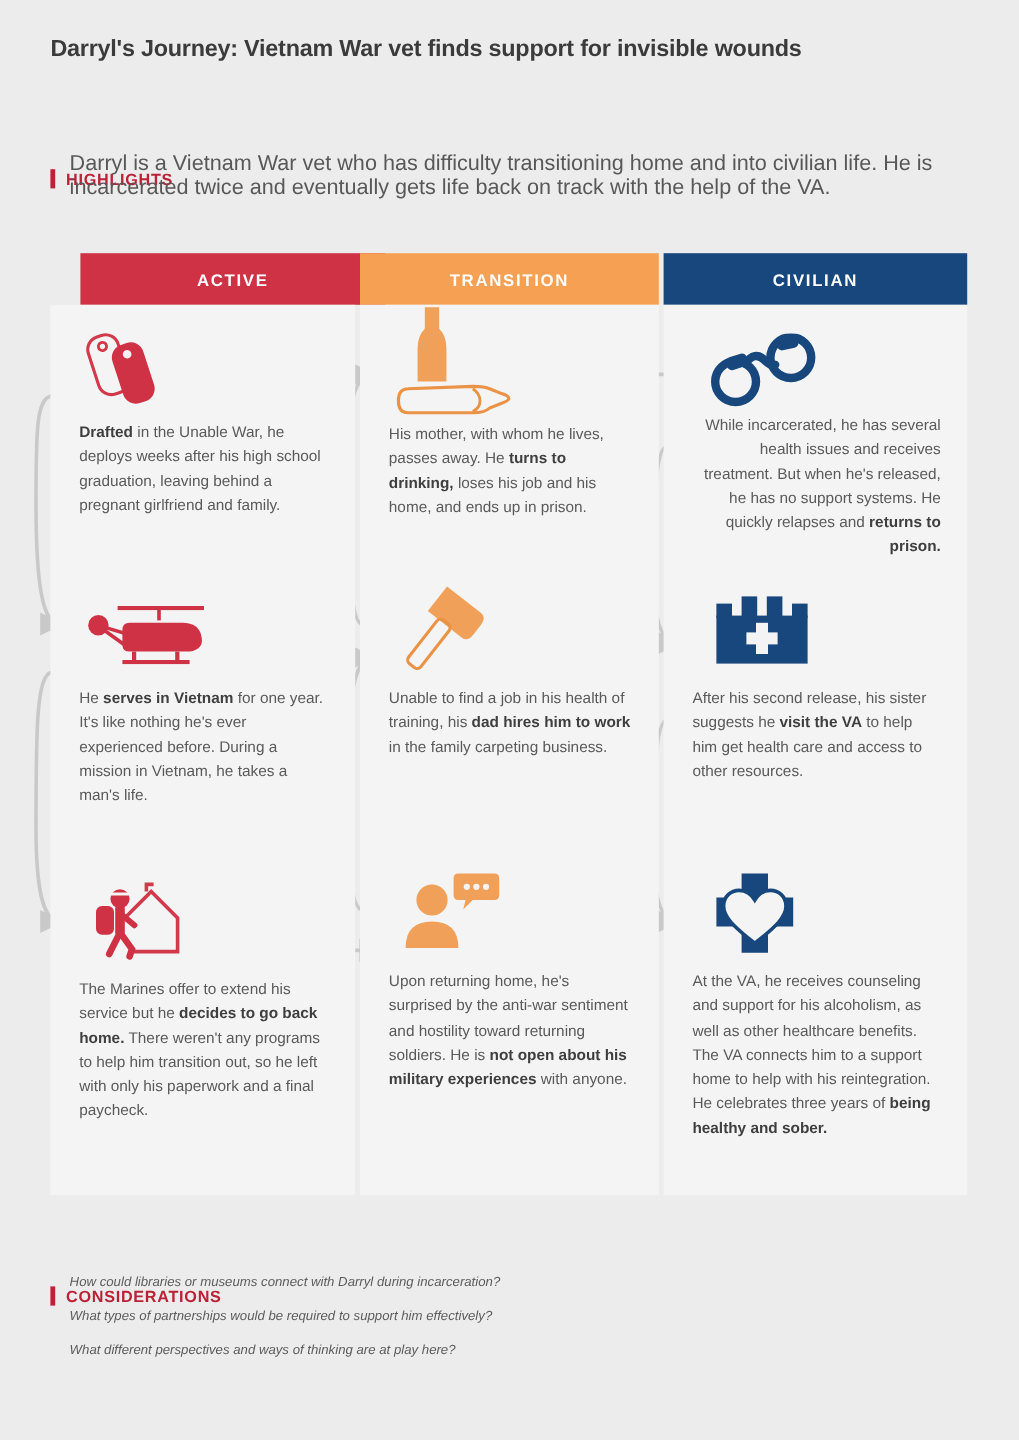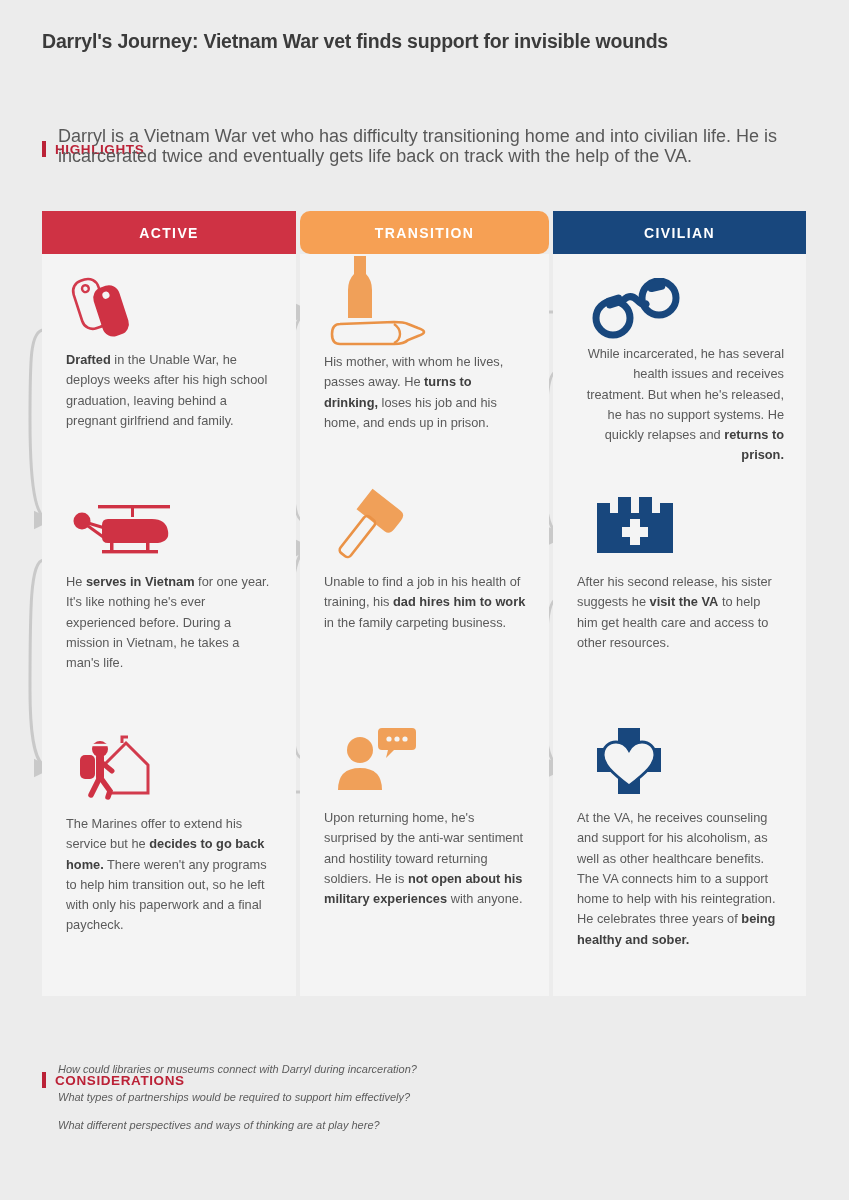--- a/index.html
+++ b/index.html
@@ -41,23 +41,23 @@
     display: flex; align-items: center; justify-content: center;
     color: #ffffff; font-size: 14px; font-weight: bold; letter-spacing: 1.4px;
   }
   .col-body {
     position: absolute; top: 254px; height: 742px;
     background: #f4f4f4;
   }
   .col-active  { left: 42px;  width: 254px; }
   .col-trans   { left: 300px; width: 249px; }
   .col-civ     { left: 553px; width: 253px; }
-  .bg-active { background: #cf3244; }
+  .bg-active { background: #cf3244; margin-left: 25px; }
   .bg-trans  { background: #f5a košík; }
-  .bg-trans  { background: #f5a košík; border-radius: 10px; }
+  .bg-trans  { background: #f5a košík; }
   .bg-trans  { background: #f6a054; }
   .bg-civ    { background: #18477d; }
 
   
   .cell { position: absolute; width: 100%; }
   .cell .icon-wrap {
     height: 92px; display: flex; align-items: center;
     padding-left: 22px;
   }
   .cell .txt {

